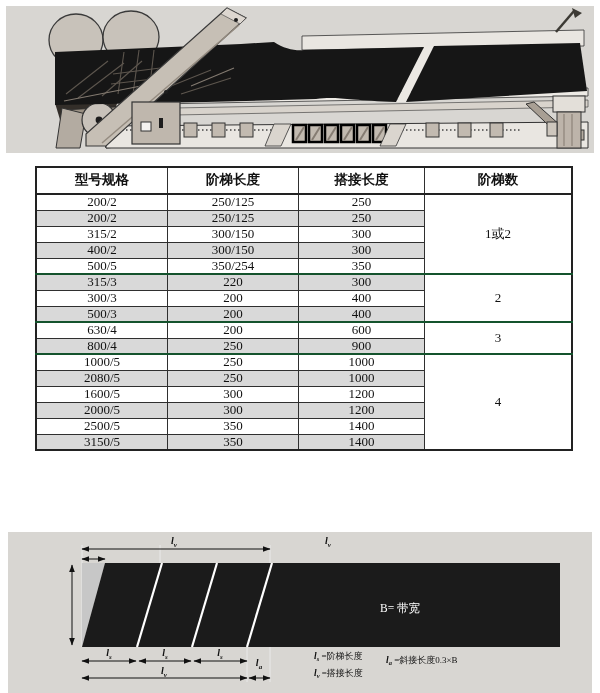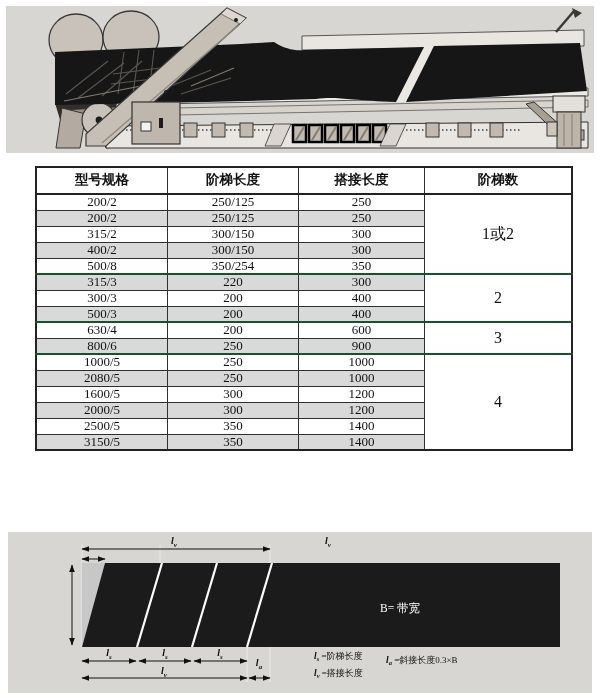--- a/index.html
+++ b/index.html
@@ -15,21 +15,21 @@
        vertical-align:middle;padding:0;font-size:13px;line-height:1.1}
   .spec-table thead th{height:25px;font-size:13.5px;font-weight:bold;
        background:#fff;border-bottom:2px solid #222}
   .spec-table thead th:nth-child(1){width:130px}
   .spec-table thead th:nth-child(2){width:130px}
   .spec-table thead th:nth-child(3){width:125px}
   .spec-table thead th:nth-child(4){width:146px}
   .spec-table tbody tr{height:16px}
   .spec-table tr.shade td{background:#d9d9d9}
   .spec-table tr.plain td{background:#ffffff}
-  .spec-table td.count-cell{background:#ffffff !important;font-size:16px}
+  .spec-table td.count-cell{background:#ffffff !important;font-size:13px}
   .spec-table tr.group-start td{border-top:2px solid #14532d}
 
   svg{display:block}
   .dim-line{stroke:#111;stroke-width:1;fill:none}
   .guide{stroke:#e9e9e9;stroke-width:1}
   .dim-main{font-family:"Liberation Serif",serif;font-style:italic;font-weight:bold;font-size:10px;fill:#111}
   .dim-sub{font-size:7px}
   .legend-main{font-family:"Liberation Serif",serif;font-style:italic;font-weight:bold;font-size:9.5px;fill:#111}
   .legend-sub{font-size:6.5px}
   .legend-eq{font-style:normal;font-weight:normal;font-size:9px}
@@ -172,21 +172,21 @@
         <td>315/2</td>
         <td>300/150</td>
         <td>300</td>
       </tr>
       <tr class="shade">
         <td>400/2</td>
         <td>300/150</td>
         <td>300</td>
       </tr>
       <tr class="plain">
-        <td>500/8</td>
+        <td>500/5</td>
         <td>350/254</td>
         <td>350</td>
       </tr>
       <tr class="shade group-start">
         <td>315/3</td>
         <td>220</td>
         <td>300</td>
         <td rowspan="3" class="count-cell">2</td>
       </tr>
       <tr class="plain">
@@ -199,21 +199,21 @@
         <td>200</td>
         <td>400</td>
       </tr>
       <tr class="plain group-start">
         <td>630/4</td>
         <td>200</td>
         <td>600</td>
         <td rowspan="2" class="count-cell">3</td>
       </tr>
       <tr class="shade">
-        <td>800/6</td>
+        <td>800/4</td>
         <td>250</td>
         <td>900</td>
       </tr>
       <tr class="plain group-start">
         <td>1000/5</td>
         <td>250</td>
         <td>1000</td>
         <td rowspan="6" class="count-cell">4</td>
       </tr>
       <tr class="shade">

